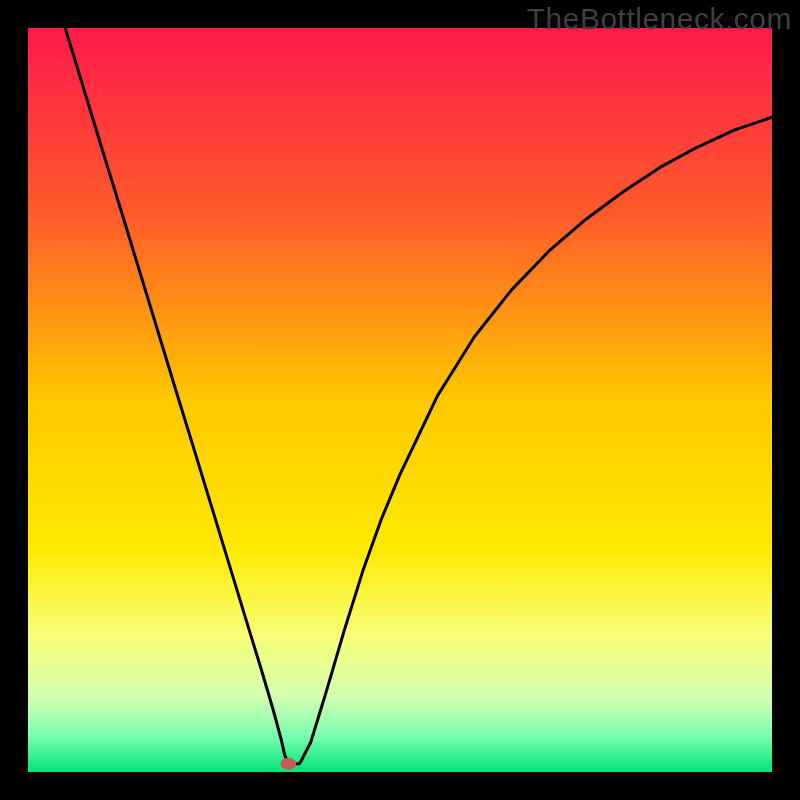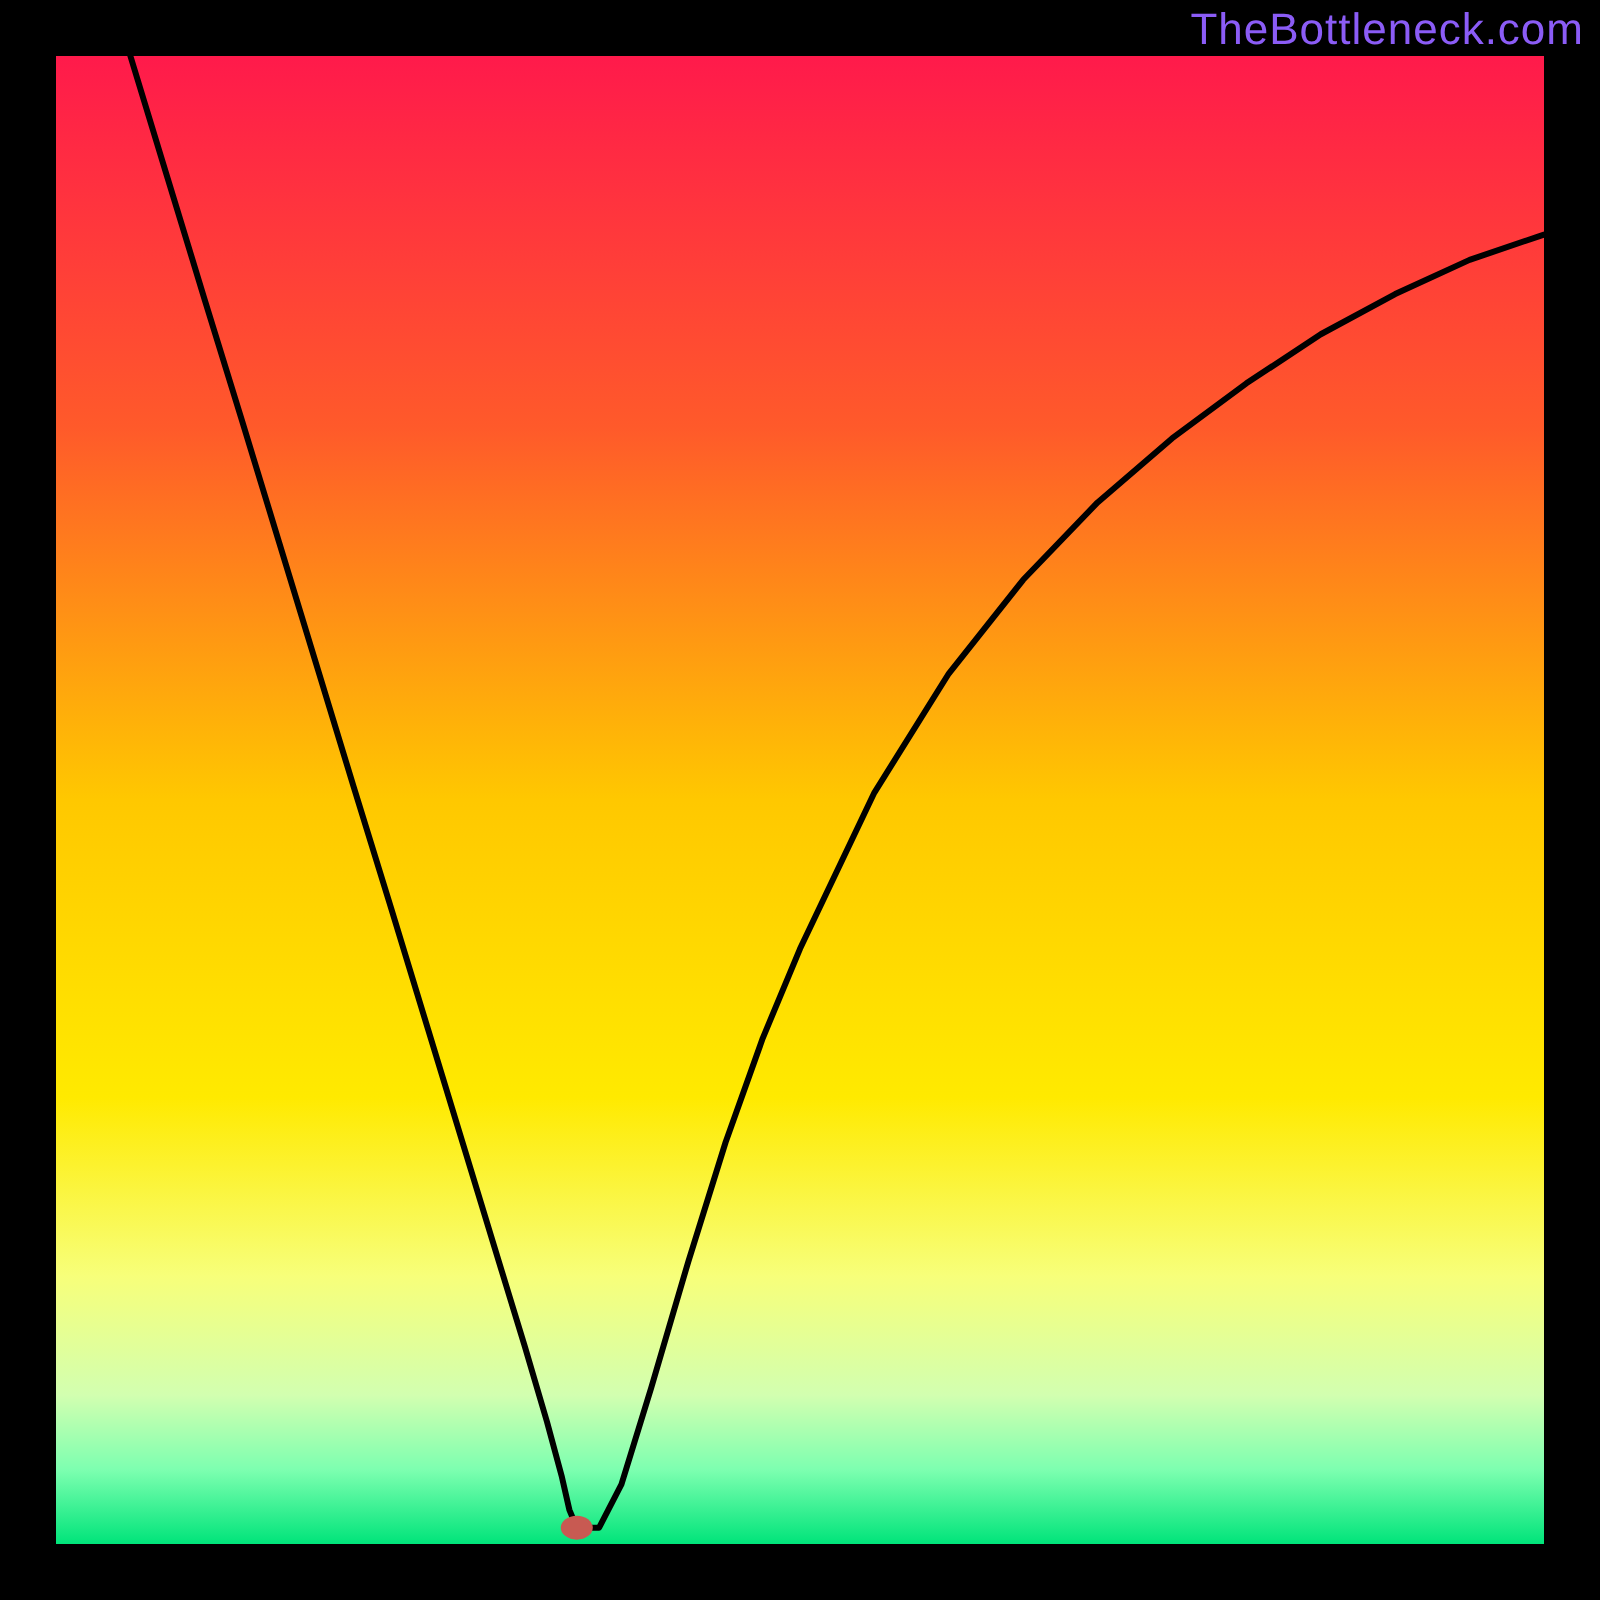--- a/index.html
+++ b/index.html
@@ -13,22 +13,22 @@
   }
   .chart-wrapper {
     position: relative;
     width: 800px;
     height: 800px;
   }
   .watermark {
     position: absolute;
     top: 2px;
     right: 8px;
-    color: #8b5cf6;
-    font-size: 22px;
+    color: #404040;
+    font-size: 30px;
     letter-spacing: 0.5px;
     z-index: 10;
   }
   svg {
     display: block;
     width: 800px;
     height: 800px;
   }
 </style>
 </head>

